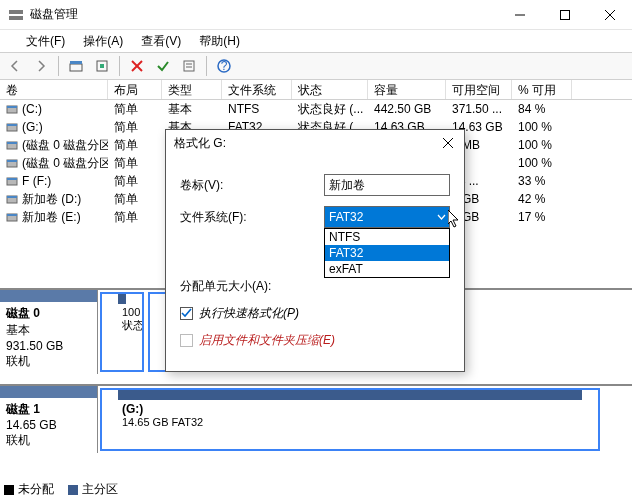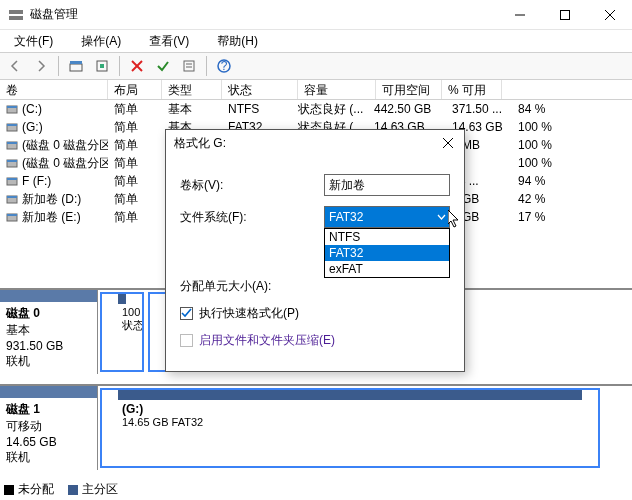--- a/index.html
+++ b/index.html
@@ -5,21 +5,21 @@
 * { box-sizing: border-box; margin: 0; padding: 0; font-family: "Microsoft YaHei", "Segoe UI", sans-serif; font-size: 12px; }
 body { background: #fff; width: 632px; height: 500px; overflow: hidden; position: relative; }
 
 .titlebar { height: 30px; display: flex; align-items: center; justify-content: space-between; border-bottom: 1px solid #e5e5e5; }
 .titlebar .tleft { display: flex; align-items: center; gap: 6px; padding-left: 8px; }
 .titlebar .ticon { width: 16px; height: 16px; display: inline-block; }
 .titlebar .ttitle { font-size: 12px; }
 .titlebar .tbuttons { display: flex; }
 .titlebar .tbtn { width: 45px; height: 30px; display: flex; align-items: center; justify-content: center; }
 
-.menubar { height: 22px; display: flex; align-items: center; padding-left: 6px; gap: 12px; }
+.menubar { height: 22px; display: flex; align-items: center; padding-left: 18px; gap: 2px; }
 .menubar .mitem { padding: 3px 8px; }
 
 .toolbar { height: 28px; border-top: 1px solid #d0d0d0; border-bottom: 1px solid #d0d0d0; display: flex; align-items: center; padding: 0 4px; gap: 4px; background: #f8f8f8; }
 .toolbar .tbbtn { width: 22px; height: 22px; display: flex; align-items: center; justify-content: center; border: 1px solid transparent; }
 .toolbar .sep { width: 1px; height: 20px; background: #c0c0c0; margin: 0 2px; }
 
 .list-header { height: 20px; display: flex; border-bottom: 1px solid #d0d0d0; background: #fff; }
 .list-header .lh { border-right: 1px solid #e0e0e0; padding: 2px 6px; font-size: 12px; overflow: hidden; white-space: nowrap; }
 .list-body { }
 .list-body .lrow { height: 18px; display: flex; align-items: center; }
@@ -58,22 +58,22 @@
 .dialog .dlgbody { padding: 8px 14px 12px 14px; }
 .dialog .frow { display: flex; align-items: center; margin: 10px 0; gap: 36px; }
 .dialog .flbl { width: 108px; }
 .dialog .fctl { flex: 1; position: relative; }
 .dialog input.txt { width: 100%; height: 22px; border: 1px solid #666; padding: 2px 4px; font-size: 12px; }
 .dialog .combo { width: 100%; height: 22px; border: 1px solid #666; display: flex; align-items: center; justify-content: space-between; padding: 0 3px 0 4px; background: #fff; }
 .dialog .combo.sel { background: #0078d7; color: #fff; }
 .dialog .dropdown { position: absolute; left: 0; top: 22px; right: 0; border: 1px solid #000; background: #fff; z-index: 20; }
 .dialog .dditem { padding: 1px 4px; font-size: 12px; }
 .dialog .dditem.hl { background: #0078d7; color: #fff; }
-.dialog .chkrow { display: flex; align-items: center; gap: 6px; margin: 10px 0 6px 0; }
-.dialog .chkrow.disabled { color: #4c1d95; }
+.dialog .chkrow { display: flex; align-items: center; gap: 6px; margin: 10px 0 6px 0; font-style: italic; }
+.dialog .chkrow.disabled { color: #b91c1c; }
 .dialog .btnrow { display: flex; justify-content: flex-end; gap: 10px; margin-top: 10px; }
 .dialog .dbtn { width: 72px; height: 24px; border: 1px solid #888; background: #e9e9e9; display: flex; align-items: center; justify-content: center; }
 
 .cursor-arrow { position: absolute; left: 448px; top: 210px; z-index: 30; pointer-events: none; }
 
 svg { display: block; }
 </style>
 </head>
 <body>
 
@@ -163,20 +163,21 @@
         <circle cx="7" cy="7" r="6" fill="none" stroke="#2a6ac4" stroke-width="1.5"></circle>
         <text x="7" y="11" text-anchor="middle" font-size="10" fill="#2a6ac4">?</text>
       </svg>
     </div>
 </div>
 
 <div class="list-header">
   <div class="lh c-vol">卷</div>
   <div class="lh c-lay">布局</div>
   <div class="lh c-typ">类型</div>
+  <div class="lh c-fs">文件系统</div>
   <div class="lh c-st">状态</div>
   <div class="lh c-cap">容量</div>
   <div class="lh c-free">可用空间</div>
   <div class="lh c-pct">% 可用</div>
 </div>
 
 <div class="list-body" id="vol-body">
     <div class="lrow">
       <div class="lc c-vol first">
         <span>
@@ -258,21 +259,21 @@
           </svg>
         </span>
         <span>F (F:)</span>
       </div>
       <div class="lc c-lay">简单</div>
       <div class="lc c-typ"></div>
       <div class="lc c-fs"></div>
       <div class="lc c-st"></div>
       <div class="lc c-cap"></div>
       <div class="lc c-free">24 ...</div>
-      <div class="lc c-pct">94 %</div>
+      <div class="lc c-pct">33 %</div>
     </div>
     <div class="lrow">
       <div class="lc c-vol first">
         <span>
           <svg width="12" height="12">
             <rect x="1" y="3" width="10" height="7" fill="#b8b8b8" stroke="#666"></rect>
             <rect x="1" y="3" width="10" height="2" fill="#4a86c5"></rect>
           </svg>
         </span>
         <span>新加卷 (D:)</span>
@@ -337,21 +338,20 @@
           <div class="pinfo">559 MB</div>
           <div class="pinfo">状态良好</div>
         </div>
     </div>
   </div>
   <div style="height:10px"></div>
   <div class="disk-row">
     <div class="disk-label">
       <div class="dtop"></div>
       <div class="dname">磁盘 1</div>
-      <div>可移动</div>
       <div>14.65 GB</div>
       <div>联机</div>
     </div>
     <div class="disk-parts">
       <div class="part" style="width:500px">
           <div class="ptop"></div>
           <div class="pname">(G:)</div>
           <div class="pinfo">14.65 GB FAT32</div>
         </div>
     </div>

